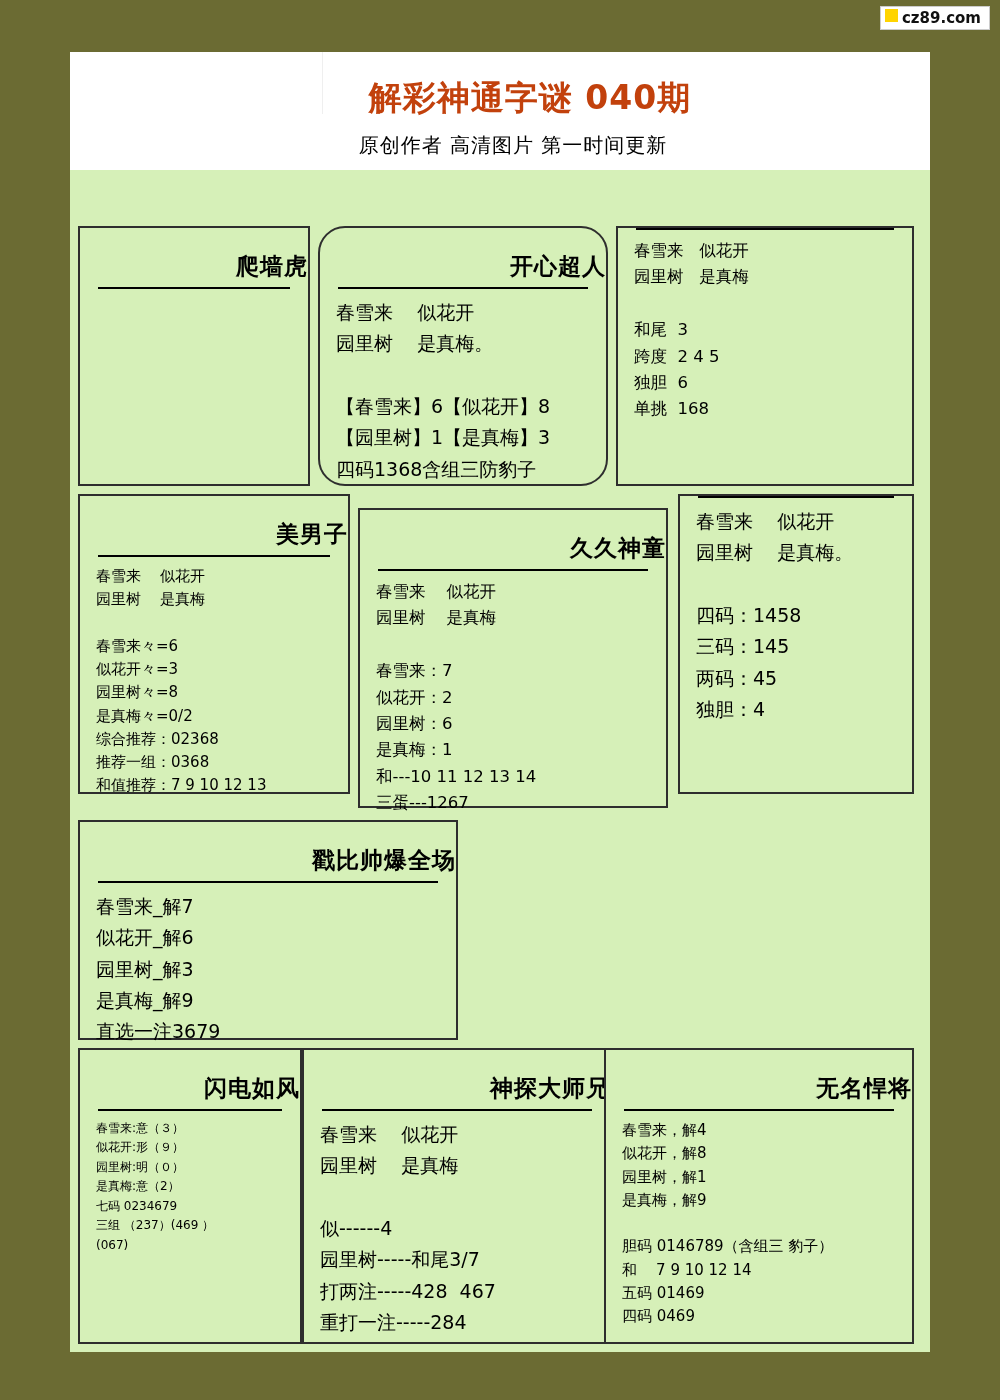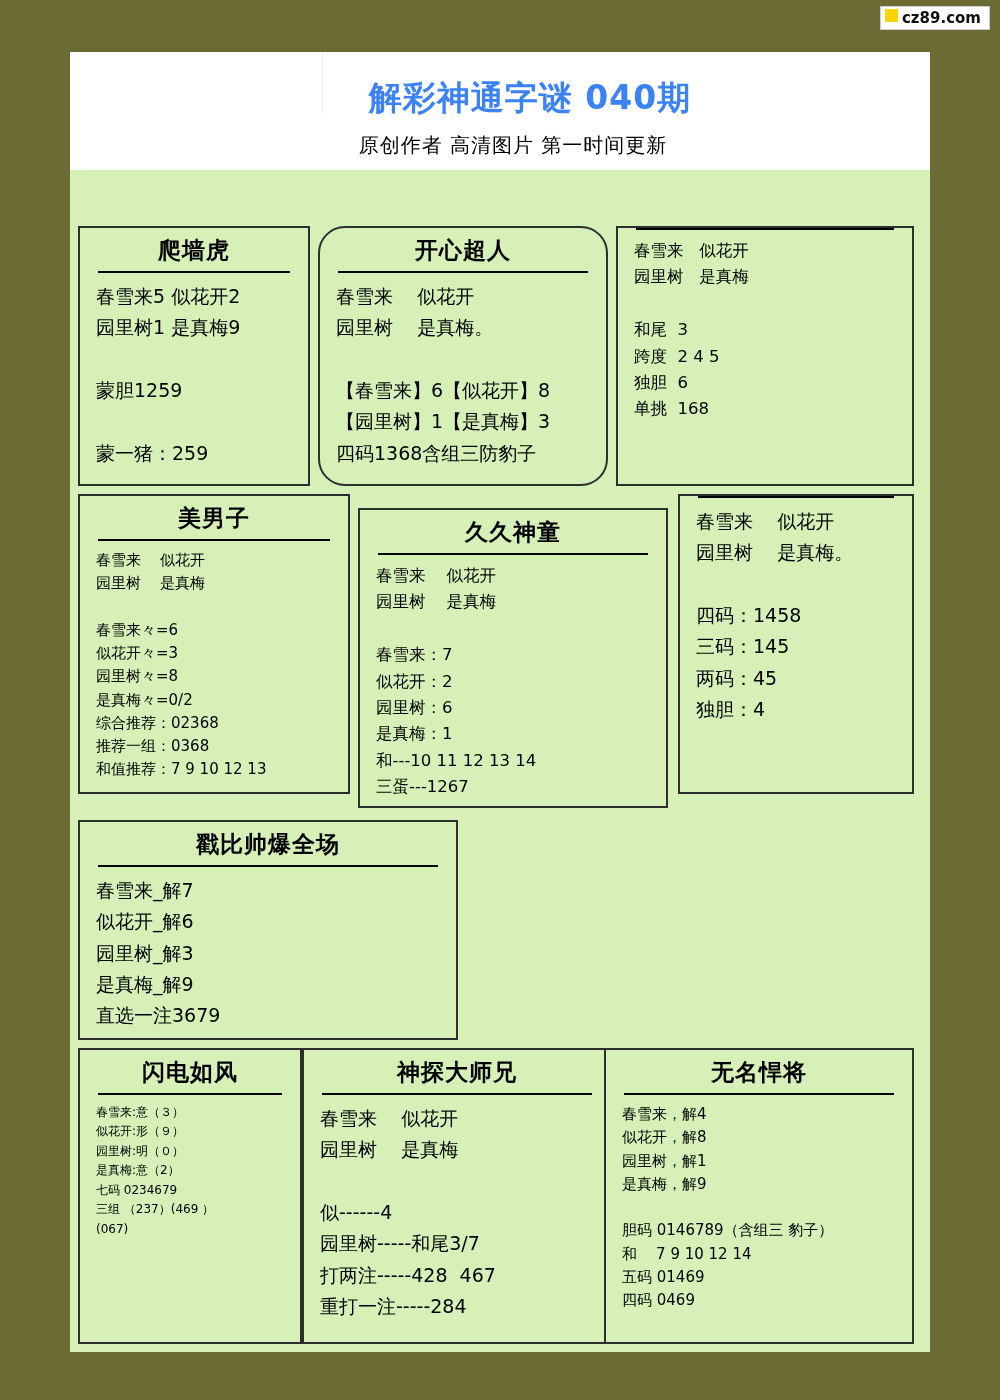--- a/index.html
+++ b/index.html
@@ -58,21 +58,21 @@
     border-right: 1px solid #efefef;
   }
   .title {
     position: absolute;
     left: 0;
     right: 0;
     top: 24px;
     text-align: center;
     font-size: 33px;
     font-weight: bold;
-    color: #3b82f6;
+    color: #c2410c;
     letter-spacing: 1px;
     padding-left: 60px;
     box-sizing: border-box;
   }
   .subtitle {
     position: absolute;
     left: 0;
     right: 0;
     top: 80px;
     text-align: center;
@@ -91,25 +91,25 @@
     background: #d6f0b8;
     box-sizing: border-box;
   }
   .card {
     position: absolute;
     background: #d6f0b8;
     border: 2px solid #2e2e2e;
     box-sizing: border-box;
   }
   .card-title {
-    text-align: center;
+    text-align: right;
     font-size: 23px;
     font-weight: bold;
     color: #000000;
-    padding: 7px 0 5px 0;
+    padding: 23px 0 5px 0;
     letter-spacing: 1px;
   }
   .rule {
     height: 0;
     border-bottom: 2px solid #000000;
     margin: 0 18px 8px 18px;
   }
   .rule.short {
     margin: 0 40px 8px 14px;
   }
@@ -147,26 +147,20 @@
     <div class="header-white-block"></div>
     <div class="title">解彩神通字谜 040期</div>
     <div class="subtitle">原创作者  高清图片  第一时间更新</div>
   </div>
 
   <div class="board">
 
     <div class="card" style="left:8px; top:56px; width:232px; height:260px;">
       <div class="card-title">爬墙虎</div>
       <div class="rule"></div>
-      <div class="body lg">春雪来5 似花开2
-园里树1 是真梅9
-
-蒙胆1259
-
-蒙一猪：259</div>
     </div>
 
     <div class="card" style="left:248px; top:56px; width:290px; height:260px;border-radius:27px;">
       <div class="card-title">开心超人</div>
       <div class="rule"></div>
       <div class="body lg">春雪来    似花开
 园里树    是真梅。
 
 【春雪来】6【似花开】8
 【园里树】1【是真梅】3

